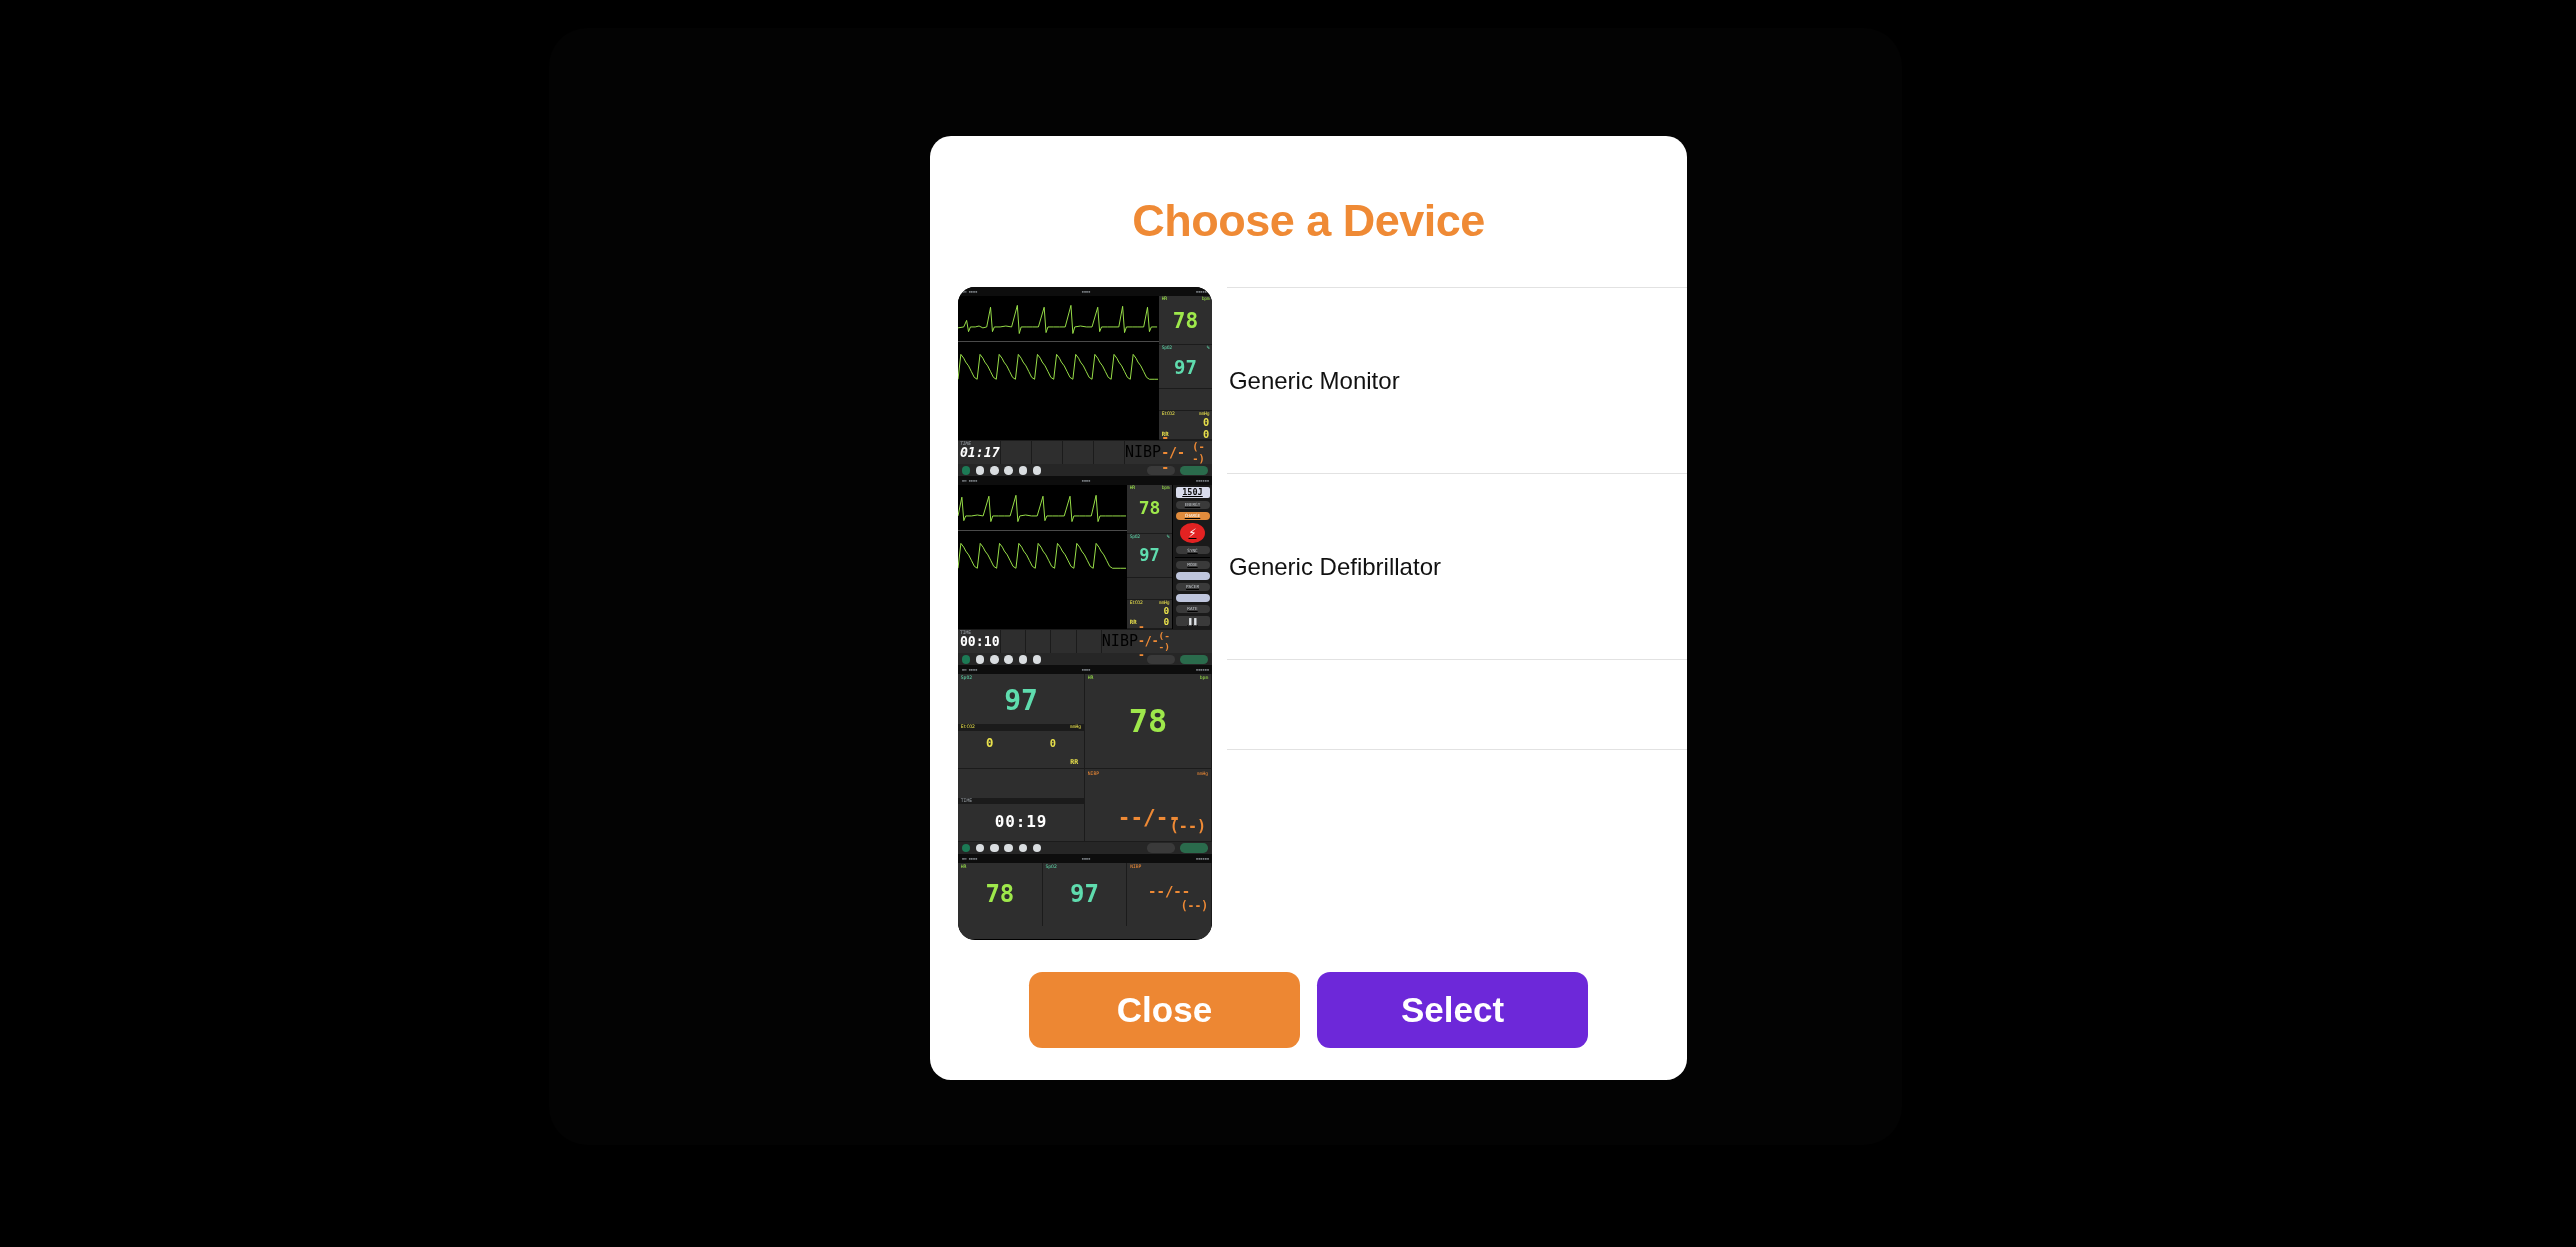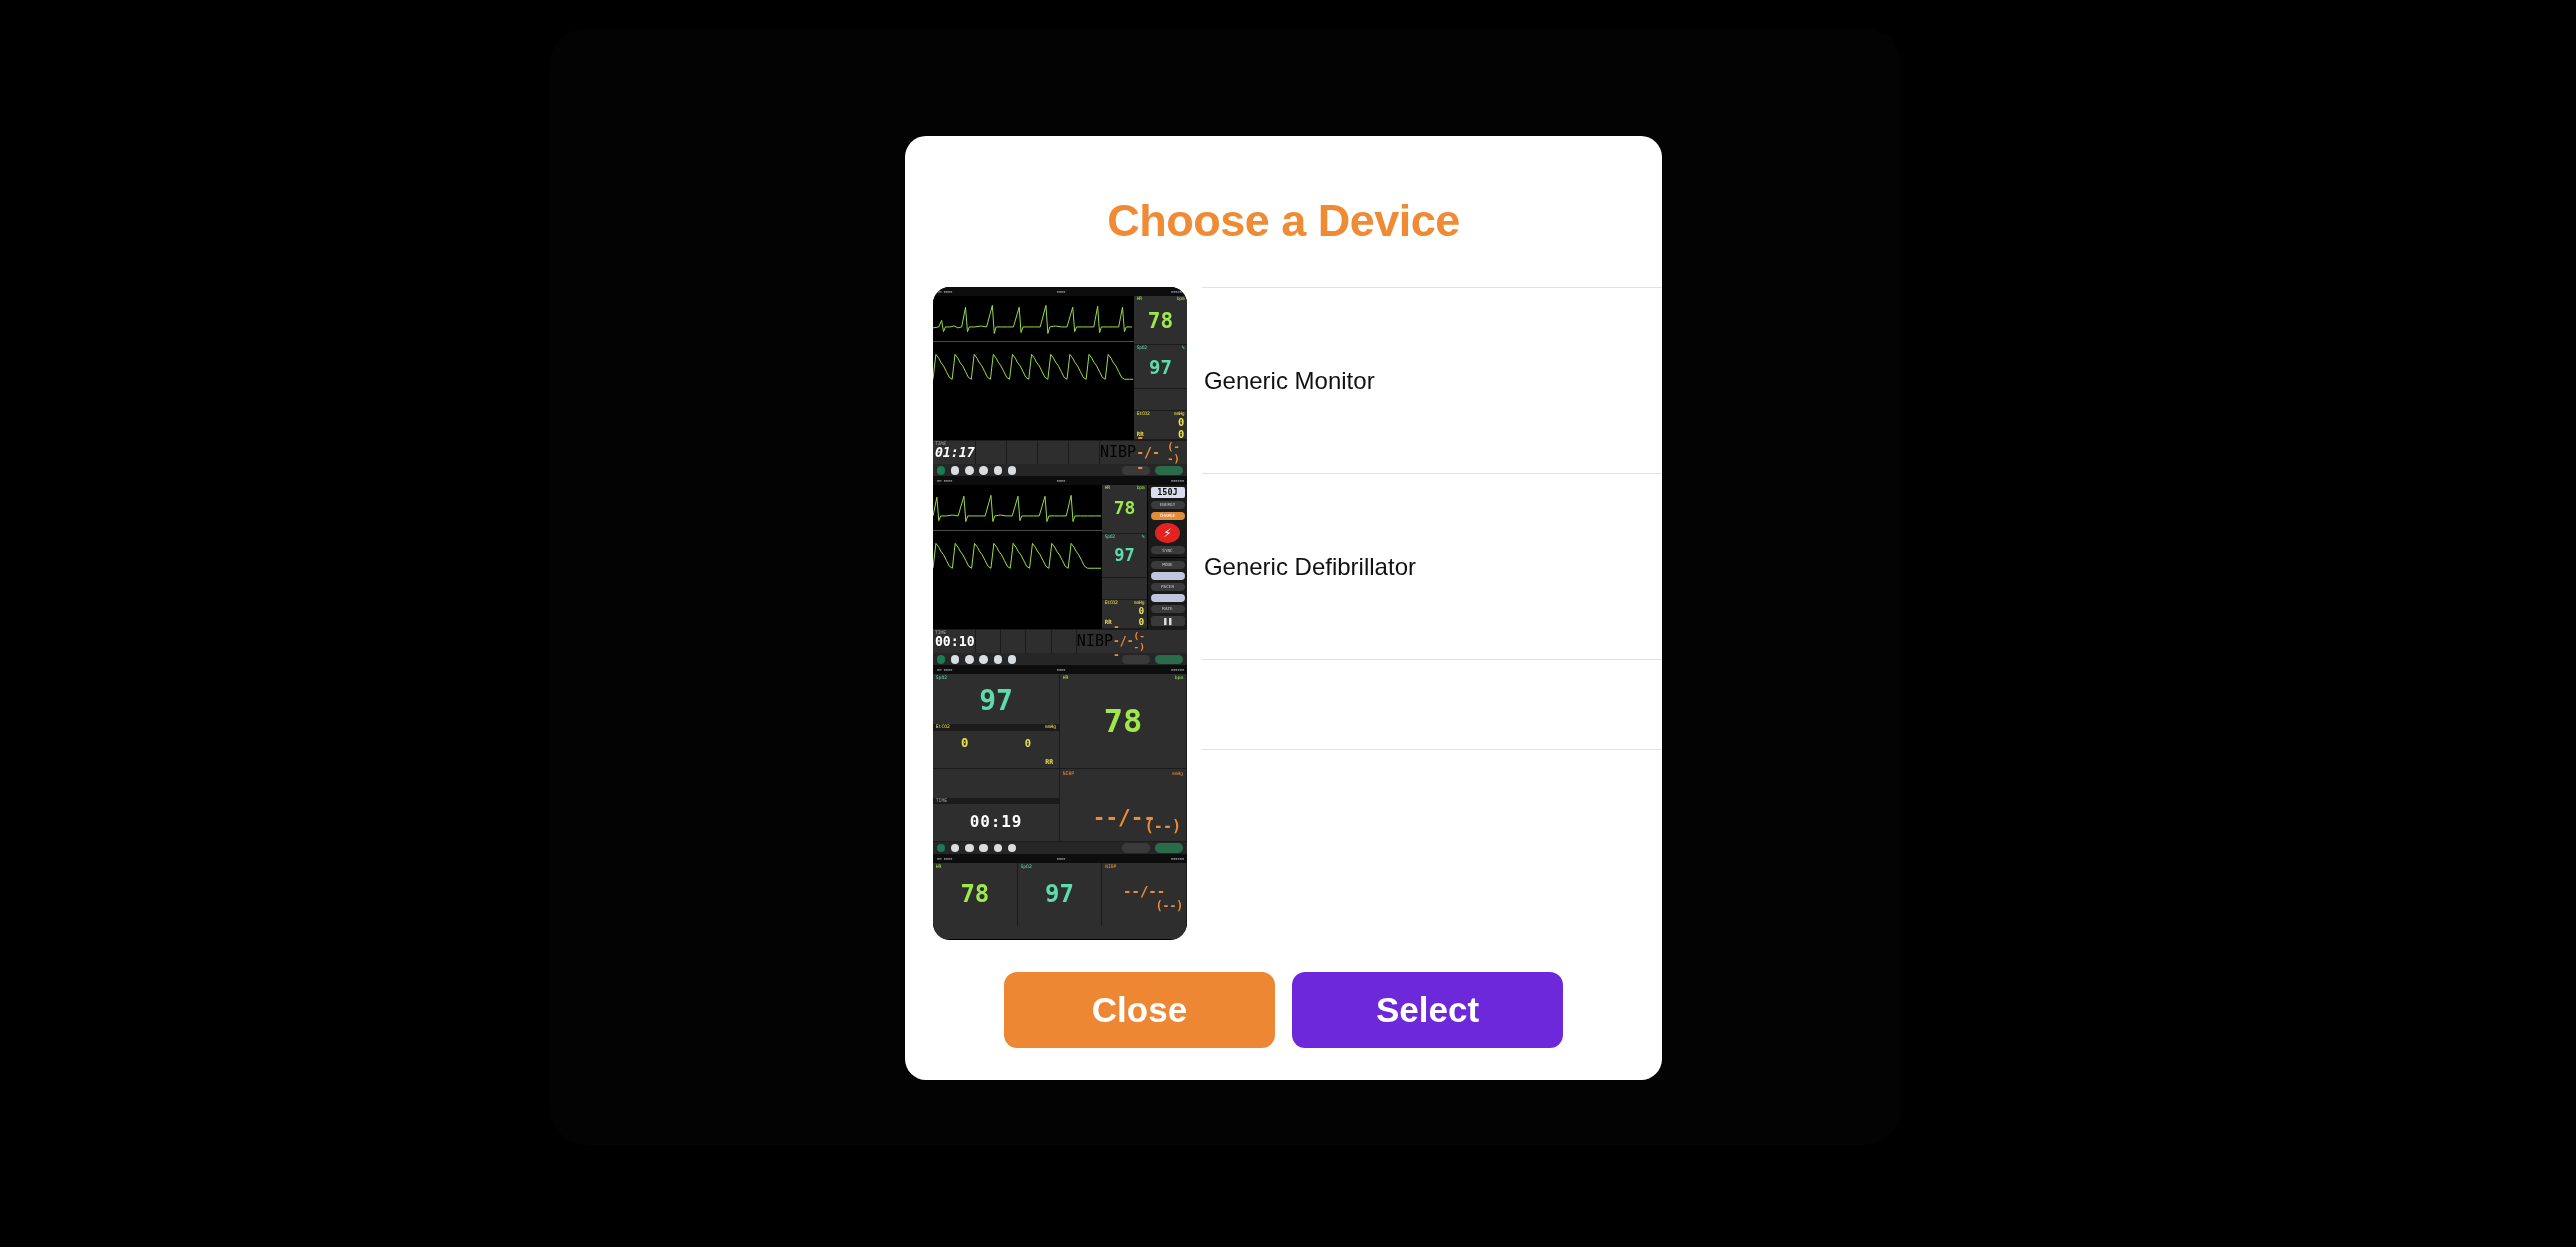--- a/index.html
+++ b/index.html
@@ -38,21 +38,21 @@
     color: #b8bdb9;
     font-size: 33px;
     letter-spacing: 0.5px;
     white-space: nowrap;
     font-family: "Liberation Sans", sans-serif;
   }
 
   
   .modal {
     position: absolute;
-    left: 905px;
+    left: 930px;
     top: 136px;
     width: 757px;
     height: 944px;
     background: #ffffff;
     border-radius: 21px;
     overflow: hidden;
   }
 
   .modal-title {
     text-align: center;
@@ -187,21 +187,21 @@
     flex: 1; position: relative; display: flex;
     align-items: center; justify-content: space-around;
   }
   .nibp-cell .nibp-main { color: #ef8a35; font-size: 13.2px; font-weight: bold; }
   .nibp-cell .nibp-map  { color: #ef8a35; font-size: 10.4px; font-weight: bold; }
 
   
   .defib-panel {
     width: 40px; flex: 0 0 40px; background: #1a1a1a;
     display: flex; flex-direction: column; align-items: center;
-    gap: 3px; padding: 2.8px 1.9px; border-left: 0.9px solid #000;
+    gap: 3px; padding: 2.8px 1.9px; border-left: 0.9px solid #000; text-decoration: underline;
   }
   .defib-energy {
     width: 34px; height: 12.3px; background: #d9dcec;
     color: #101010; font-size: 8.5px; font-weight: bold;
     display: flex; align-items: center; justify-content: center;
     border-radius: 1.9px; font-family: "DejaVu Sans Mono", monospace;
   }
   .defib-btn {
     width: 34px; height: 9.5px; border-radius: 4.7px;
     background: #3a3a3a; color: #c8ccd0; font-size: 4.3px;

